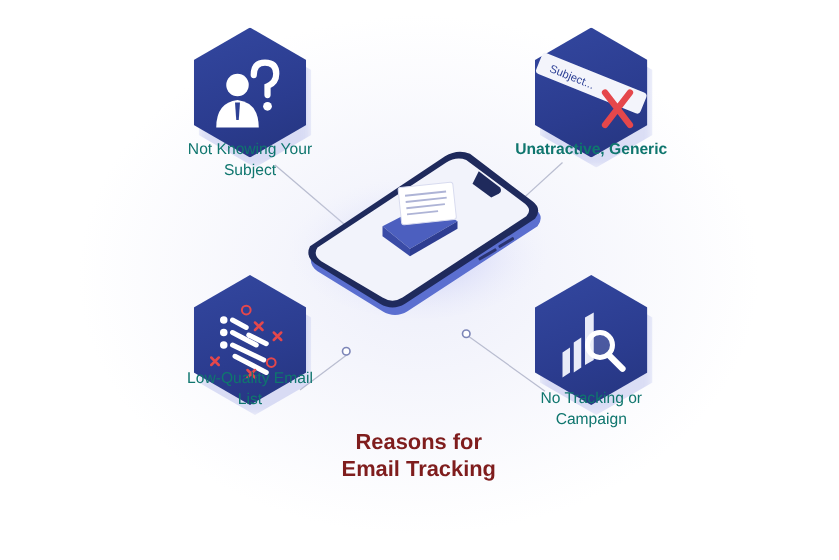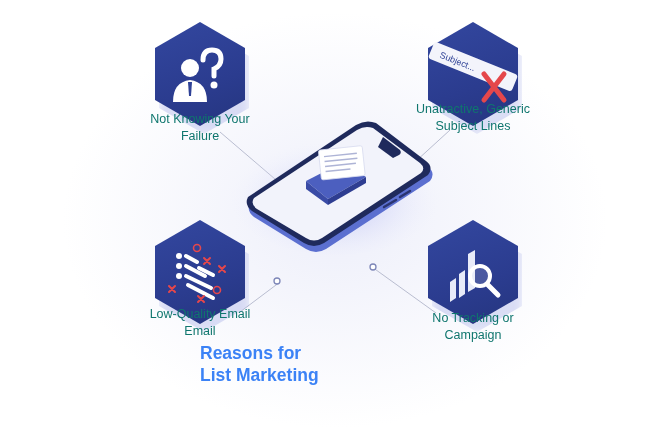--- a/index.html
+++ b/index.html
@@ -8,21 +8,21 @@
     background:radial-gradient(ellipse at center, rgba(230,232,248,0.7) 0%, rgba(255,255,255,0) 70%);}
   svg.lines{position:absolute;left:0;top:0;}
   .hex{position:absolute;width:90px;height:104px;}
   .hex .shape{position:absolute;inset:0;clip-path:polygon(50% 0%,100% 25%,100% 75%,50% 100%,0% 75%,0% 25%);
     background:linear-gradient(160deg,#33479f 0%,#2b3c8f 60%,#25357f 100%);}
   .hex .shadow{position:absolute;left:4px;top:8px;width:90px;height:104px;clip-path:polygon(50% 0%,100% 25%,100% 75%,50% 100%,0% 75%,0% 25%);
     background:rgba(120,130,220,0.25);filter:blur(4px);}
   .hex svg{position:absolute;left:0;top:0;}
   .label{position:absolute;width:150px;text-align:center;font-size:12.5px;line-height:17px;color:#0f766e;}
   .phone{position:absolute;left:230px;top:115px;width:210px;height:140px;}
-  .title{position:absolute;left:200px;top:342px;width:270px;font-weight:bold;font-size:17.5px;line-height:22px;color:#3b82f6;}
+  .title{position:absolute;left:200px;top:342px;width:270px;text-align:center;font-weight:bold;font-size:17.5px;line-height:22px;color:#7f1d1d;}
 </style>
 </head>
 <body>
 
 <div class="bgglow"></div>
 
 <svg class="lines" width="671" height="448">
   <line x1="220" y1="132" x2="296" y2="197" stroke="#b9bdd0" stroke-width="1"></line>
   <line x1="450" y1="130" x2="404" y2="172" stroke="#b9bdd0" stroke-width="1"></line>
   <line x1="240" y1="312" x2="280" y2="282" stroke="#b9bdd0" stroke-width="1"></line>
@@ -38,37 +38,36 @@
   <svg width="90" height="104" viewBox="0 0 90 104">
     <circle cx="35" cy="46" r="9" fill="#ffffff"></circle>
     <path d="M18 80 Q18 60 35 58 Q52 60 52 80 Z" fill="#ffffff"></path>
     <path d="M33 60 L37 60 L36 74 L34 74 Z" fill="#2e4196"></path>
     <path d="M48 38 Q48 28 57 28 Q66 28 66 37 Q66 44 59 47 L59 54" fill="none" stroke="#ffffff" stroke-width="5" stroke-linecap="round"></path>
     <circle cx="59" cy="63" r="3.5" fill="#ffffff"></circle>
   </svg>
 </div>
 <div class="label" style="left:125px;top:111px;">
   <div>Not Knowing Your</div>
-  <div>Failure</div>
+  <div>Subject</div>
 </div>
 
 <div class="hex" style="left:428px;top:22px;">
   <div class="shadow"></div>
   <div class="shape"></div>
   <svg width="90" height="104" viewBox="0 0 90 104">
     <g transform="rotate(22 45 50)">
       <rect x="-2" y="36" width="90" height="18" rx="3" fill="#f3f4fb"></rect>
       <text x="8" y="49" font-size="9" fill="#2e4196" font-family="Liberation Sans, sans-serif">Subject...</text>
     </g>
     <path d="M56 52 L76 78 M76 52 L56 78" stroke="#e5474b" stroke-width="5" stroke-linecap="round"></path>
   </svg>
 </div>
-<div class="label" style="left:398px;top:101px;">
+<div class="label" style="left:398px;top:111px;font-weight:bold;">
   <div>Unatractive, Generic</div>
-  <div>Subject Lines</div>
 </div>
 
 <div class="hex" style="left:155px;top:220px;">
   <div class="shadow"></div>
   <div class="shape"></div>
   <svg width="90" height="104" viewBox="0 0 90 104">
     <circle cx="24" cy="36" r="3" fill="#ffffff"></circle>
     <circle cx="24" cy="46" r="3" fill="#ffffff"></circle>
     <circle cx="24" cy="56" r="3" fill="#ffffff"></circle>
     <g stroke="#ffffff" stroke-width="4" stroke-linecap="round">
@@ -81,23 +80,23 @@
     <circle cx="42" cy="28" r="3.5" fill="none" stroke="#e5474b" stroke-width="1.6"></circle>
     <circle cx="62" cy="70" r="3.5" fill="none" stroke="#e5474b" stroke-width="1.6"></circle>
     <g stroke="#e5474b" stroke-width="2" stroke-linecap="round">
       <path d="M49 38 L55 44 M55 38 L49 44"></path>
       <path d="M64 46 L70 52 M70 46 L64 52"></path>
       <path d="M14 66 L20 72 M20 66 L14 72"></path>
       <path d="M43 76 L49 82 M49 76 L43 82"></path>
     </g>
   </svg>
 </div>
-<div class="label" style="left:125px;top:306px;">
+<div class="label" style="left:125px;top:294px;">
   <div>Low-Quality Email</div>
-  <div>Email</div>
+  <div>List</div>
 </div>
 
 <div class="hex" style="left:428px;top:220px;">
   <div class="shadow"></div>
   <div class="shape"></div>
   <svg width="90" height="104" viewBox="0 0 90 104">
     <path d="M22 62 L28 58 L28 78 L22 82 Z" fill="#e8ebf8"></path>
     <path d="M31 54 L37 50 L37 74 L31 78 Z" fill="#e8ebf8"></path>
     <path d="M40 34 L47 30 L47 68 L40 72 Z" fill="#e8ebf8"></path>
     <circle cx="52" cy="56" r="10" fill="rgba(255,255,255,0.15)" stroke="#ffffff" stroke-width="4"></circle>
@@ -140,14 +139,14 @@
         <line x1="95" y1="45" x2="128" y2="45"></line>
         <line x1="95" y1="50" x2="126" y2="50"></line>
         <line x1="95" y1="55" x2="120" y2="55"></line>
       </g>
     </g>
   </svg>
 </div>
 
 <div class="title">
   <div>Reasons for</div>
-  <div>List Marketing</div>
+  <div>Email Tracking</div>
 </div>
 
 </body></html>

